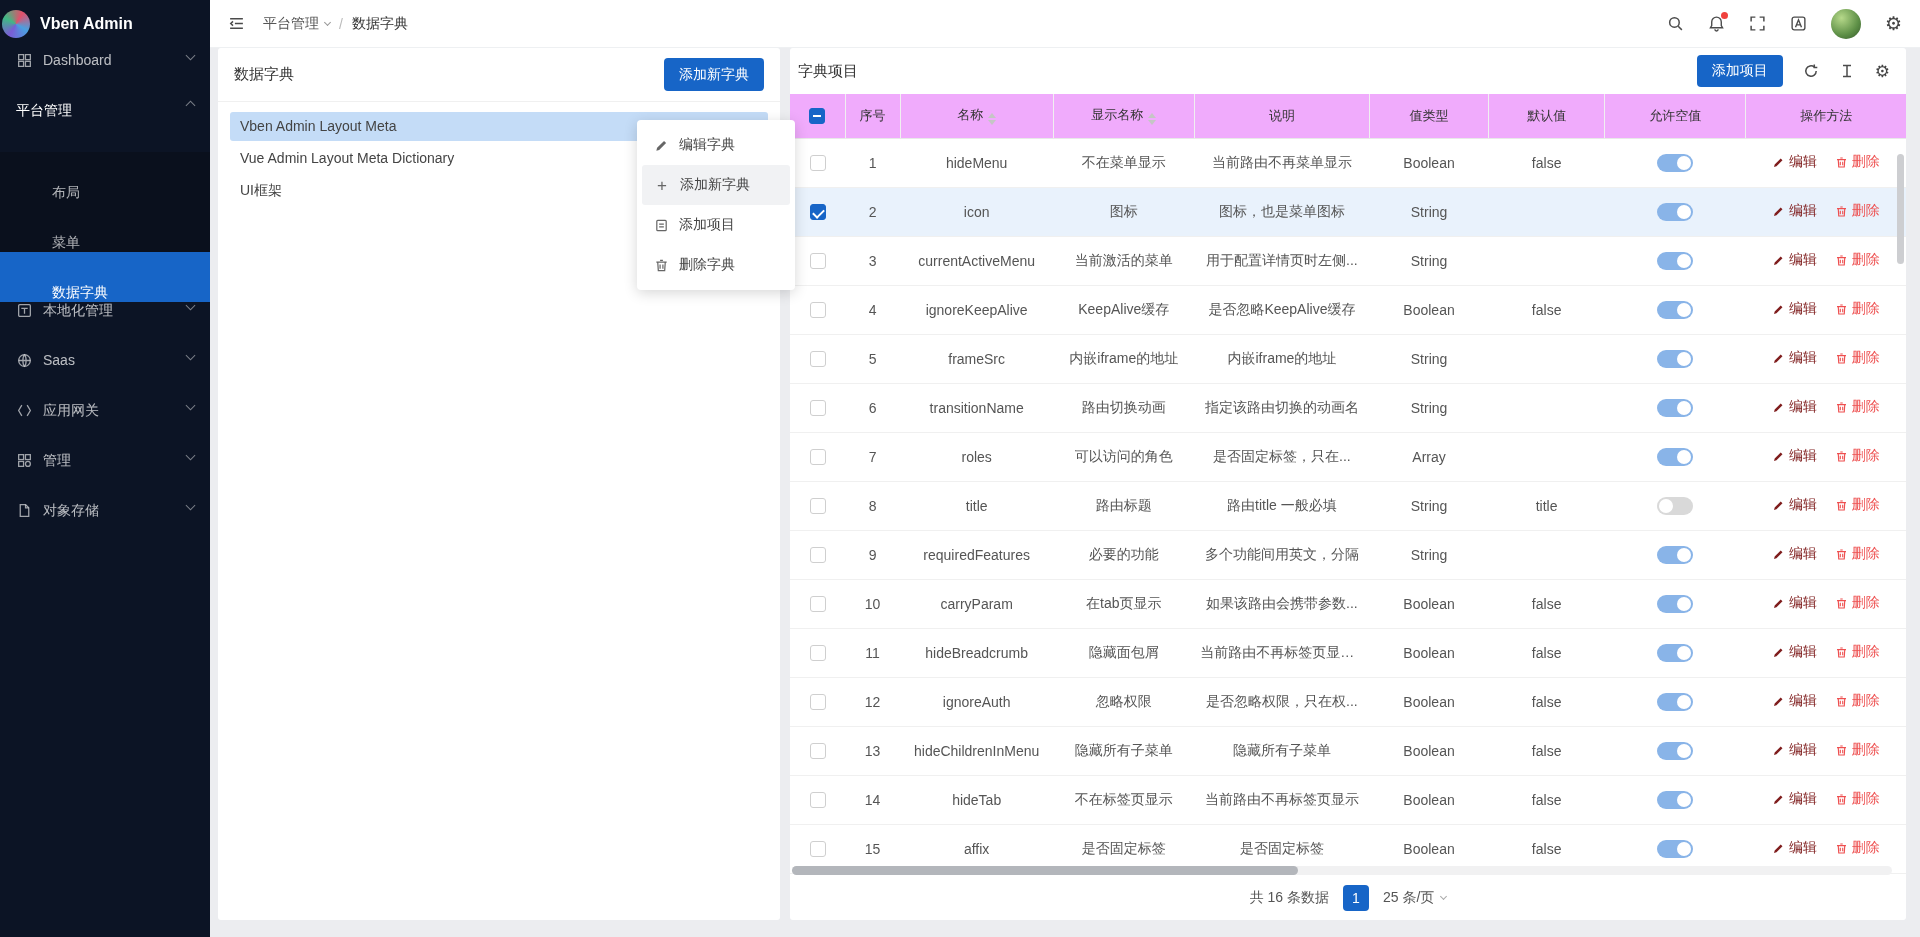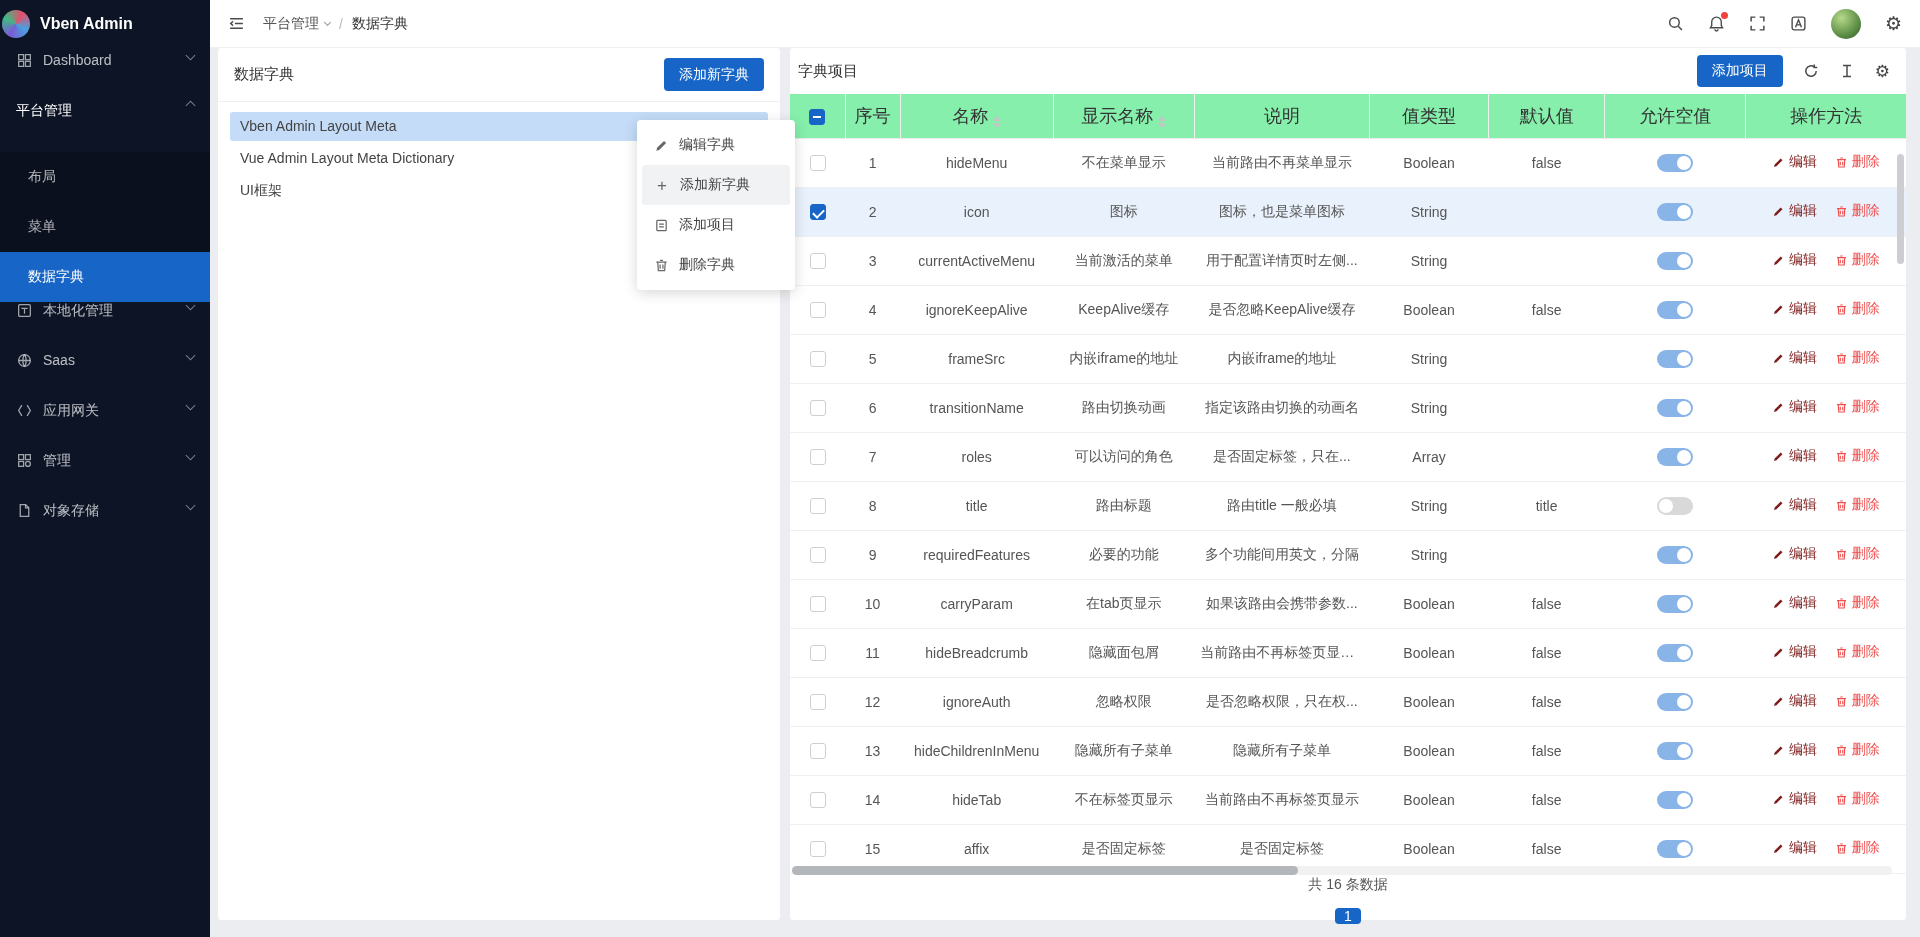--- a/index.html
+++ b/index.html
@@ -17,21 +17,21 @@
   .menu-item { height:50px; display:flex; gap:10px; padding:0 16px;
     color:rgba(255,255,255,.72); cursor:pointer; }
   .menu-item svg { flex-shrink:0; opacity:.85; }
   .menu-item .label { flex:1; }
   .menu-item.active-parent { color:#fff; }
   .chev { width:7px; height:7px; border-right:1.6px solid currentColor; border-bottom:1.6px solid currentColor;
     display:inline-block; transform:rotate(45deg); }
   .chev.up { transform:rotate(-135deg); }
   .menu-item .chev { color:rgba(255,255,255,.45); }
   .submenu { background:#0a101d; }
-  .submenu-item { height:50px; display:flex; align-items:center; padding-left:28px;
+  .submenu-item { height:50px; display:flex; align-items:flex-end; padding-left:52px;
     color:rgba(255,255,255,.68); cursor:pointer; }
   .submenu-item.active { background:#1765c7; color:#fff; }
 
   
   .main { flex:1; min-width:0; display:flex; flex-direction:column; }
   .topbar { height:48px; background:#fff; display:flex; align-items:center; gap:18px;
     padding:0 18px; border-bottom:1px solid #eef0f2; }
   .icon-btn { display:inline-flex; align-items:center; cursor:pointer; color:#4b4b4b; }
   .breadcrumb { display:flex; align-items:center; gap:9px; color:#555; }
   .bc-item { display:inline-flex; align-items:center; gap:6px; cursor:pointer; }
@@ -59,21 +59,21 @@
   .head-actions { display:flex; align-items:center; gap:20px; color:#4b4b4b; }
 
   .dict-list { padding:10px 12px; }
   .dict-item { height:29px; line-height:29px; padding:0 10px; margin-bottom:3px; border-radius:3px;
     color:#444; cursor:pointer; white-space:nowrap; overflow:hidden; }
   .dict-item.selected { background:#c4dcf7; }
 
   
   .table-wrap { flex:1; position:relative; overflow:hidden; }
   table { width:100%; border-collapse:collapse; table-layout:fixed; }
-  thead th { height:44px; background:#86efac; font-weight:500; color:#333; font-size:18px;
+  thead th { height:44px; background:#f0abfc; font-weight:500; color:#333; font-size:13px;
     border-bottom:1px solid #e9e9e9; border-right:1px solid #f0f0f0; }
   thead th:last-child { border-right:none; }
   tbody td { height:49px; text-align:center; border-bottom:1px solid #f0f0f0; color:#555;
     font-size:14px; overflow:hidden; text-overflow:ellipsis; white-space:nowrap; padding:0 6px; }
   tr.row-selected td { background:#e9f2fc; }
   .sorter { display:inline-flex; flex-direction:column; gap:2px; margin-left:5px; vertical-align:1px; }
   .sorter i { width:0; height:0; border-left:4px solid transparent; border-right:4px solid transparent; }
   .sorter .up { border-bottom:5px solid #c5c5c5; }
   .sorter .down { border-top:5px solid #c5c5c5; }
 
@@ -92,22 +92,22 @@
   .toggle.off .knob { left:2px; }
 
   .link { display:inline-flex; align-items:center; gap:4px; font-size:14px; cursor:pointer; }
   .link.edit { color:#7f1d1d; }
   .link.del { color:#ee4f4f; margin-left:14px; }
 
   .vscroll-thumb { position:absolute; right:2px; top:60px; width:7px; height:110px; border-radius:4px; background:#cdced1; }
   .hscroll { position:absolute; left:2px; right:14px; bottom:1px; height:9px; border-radius:5px; background:#f1f1f2; }
   .hscroll-thumb { position:absolute; left:0; top:0; height:9px; width:46%; border-radius:5px; background:#b3b6bb; }
 
-  .card-footer { height:44px; flex-shrink:0; display:flex; align-items:center; justify-content:space-between;
-    gap:14px; padding:0 16px; color:#555;flex-direction:column; }
+  .card-footer { height:44px; flex-shrink:0; display:flex; align-items:center; justify-content:center;
+    gap:14px; padding:0 16px; color:#555; }
   .page-btn { min-width:26px; height:26px; background:#1765c7; color:#fff; border-radius:4px;
     display:inline-flex; align-items:center; justify-content:center; cursor:pointer; }
   .page-size { display:inline-flex; align-items:center; gap:7px; cursor:pointer; }
   .page-size .chev { width:5px; height:5px; color:#aaa; margin-top:-3px; }
 
   
   .context-menu { position:absolute; left:637px; top:120px; width:158px; background:#fff; border-radius:4px;
     box-shadow:0 3px 14px rgba(0,0,0,.16); padding:5px; z-index:40; }
   .cm-item { height:40px; display:flex; align-items:center; gap:10px; padding:0 12px; font-size:14px;
     color:#444; border-radius:3px; cursor:pointer; }

